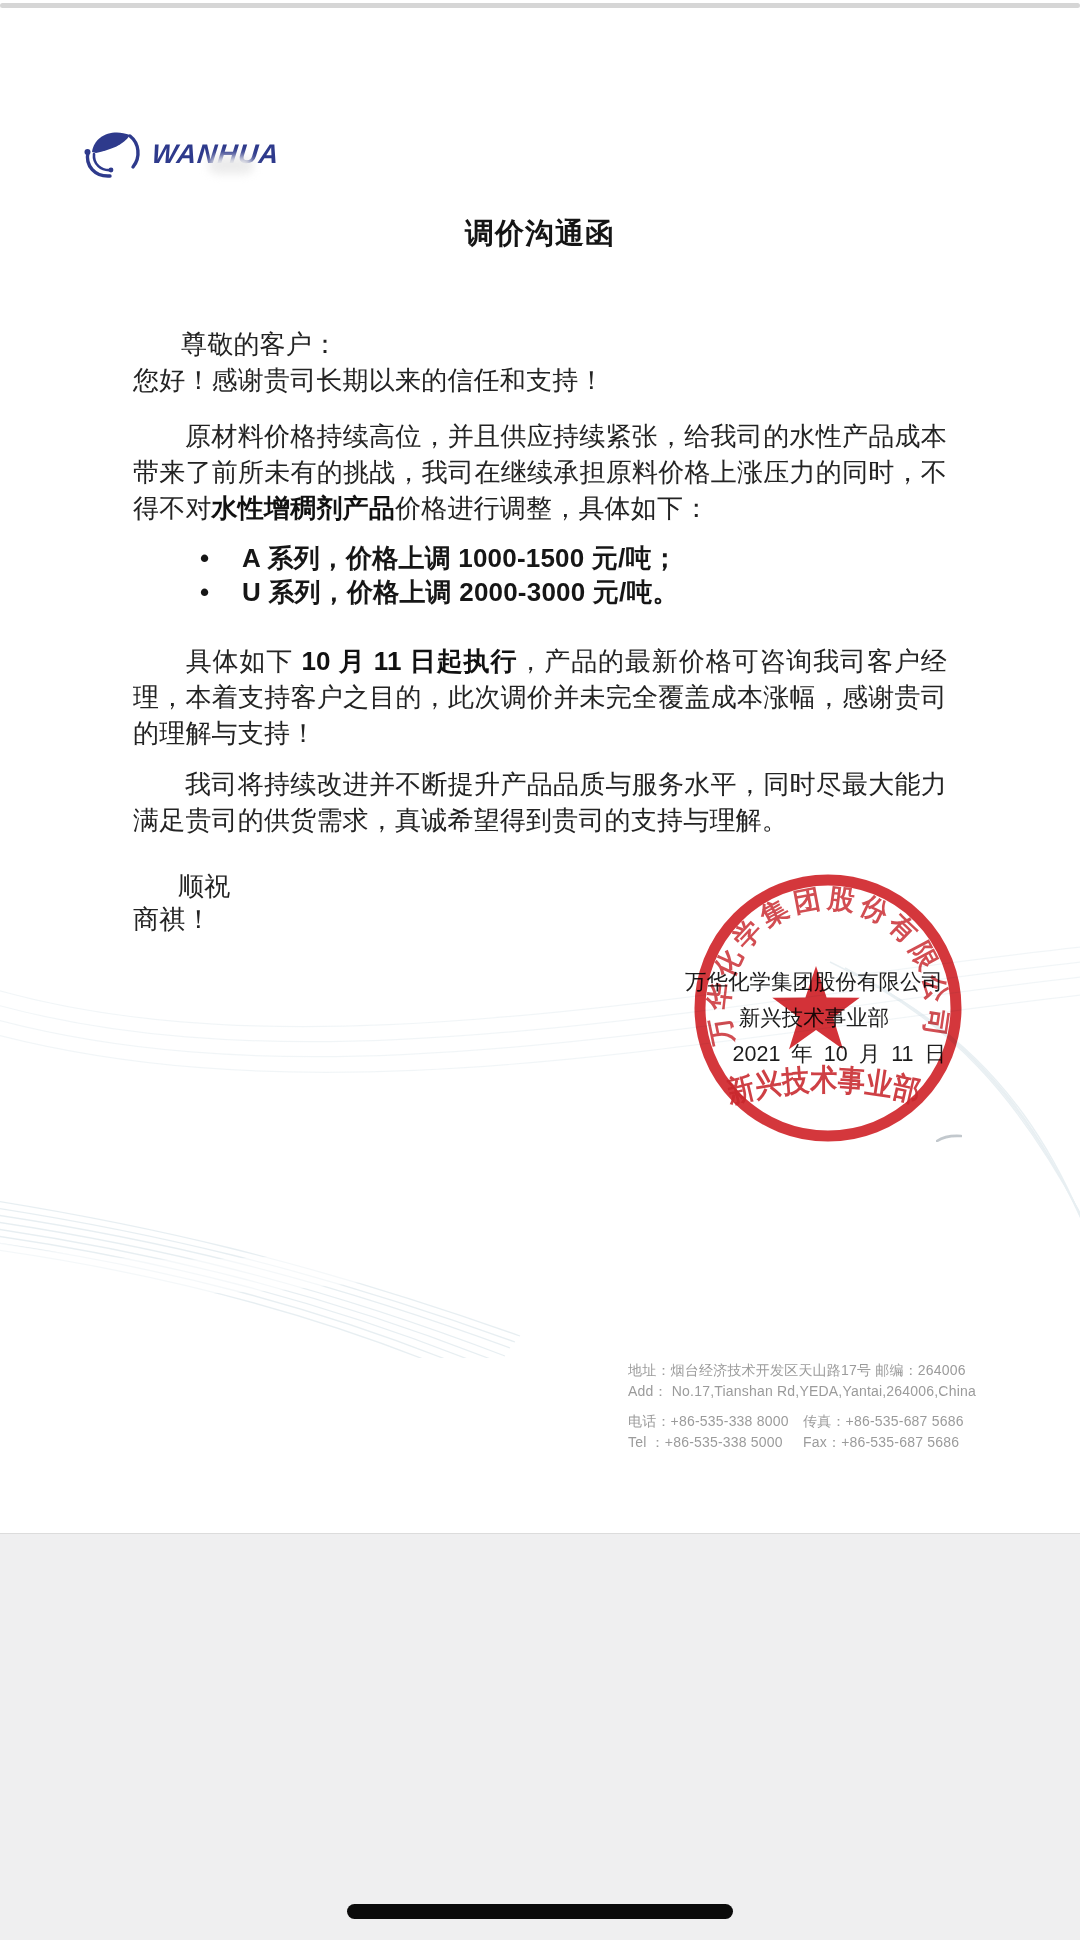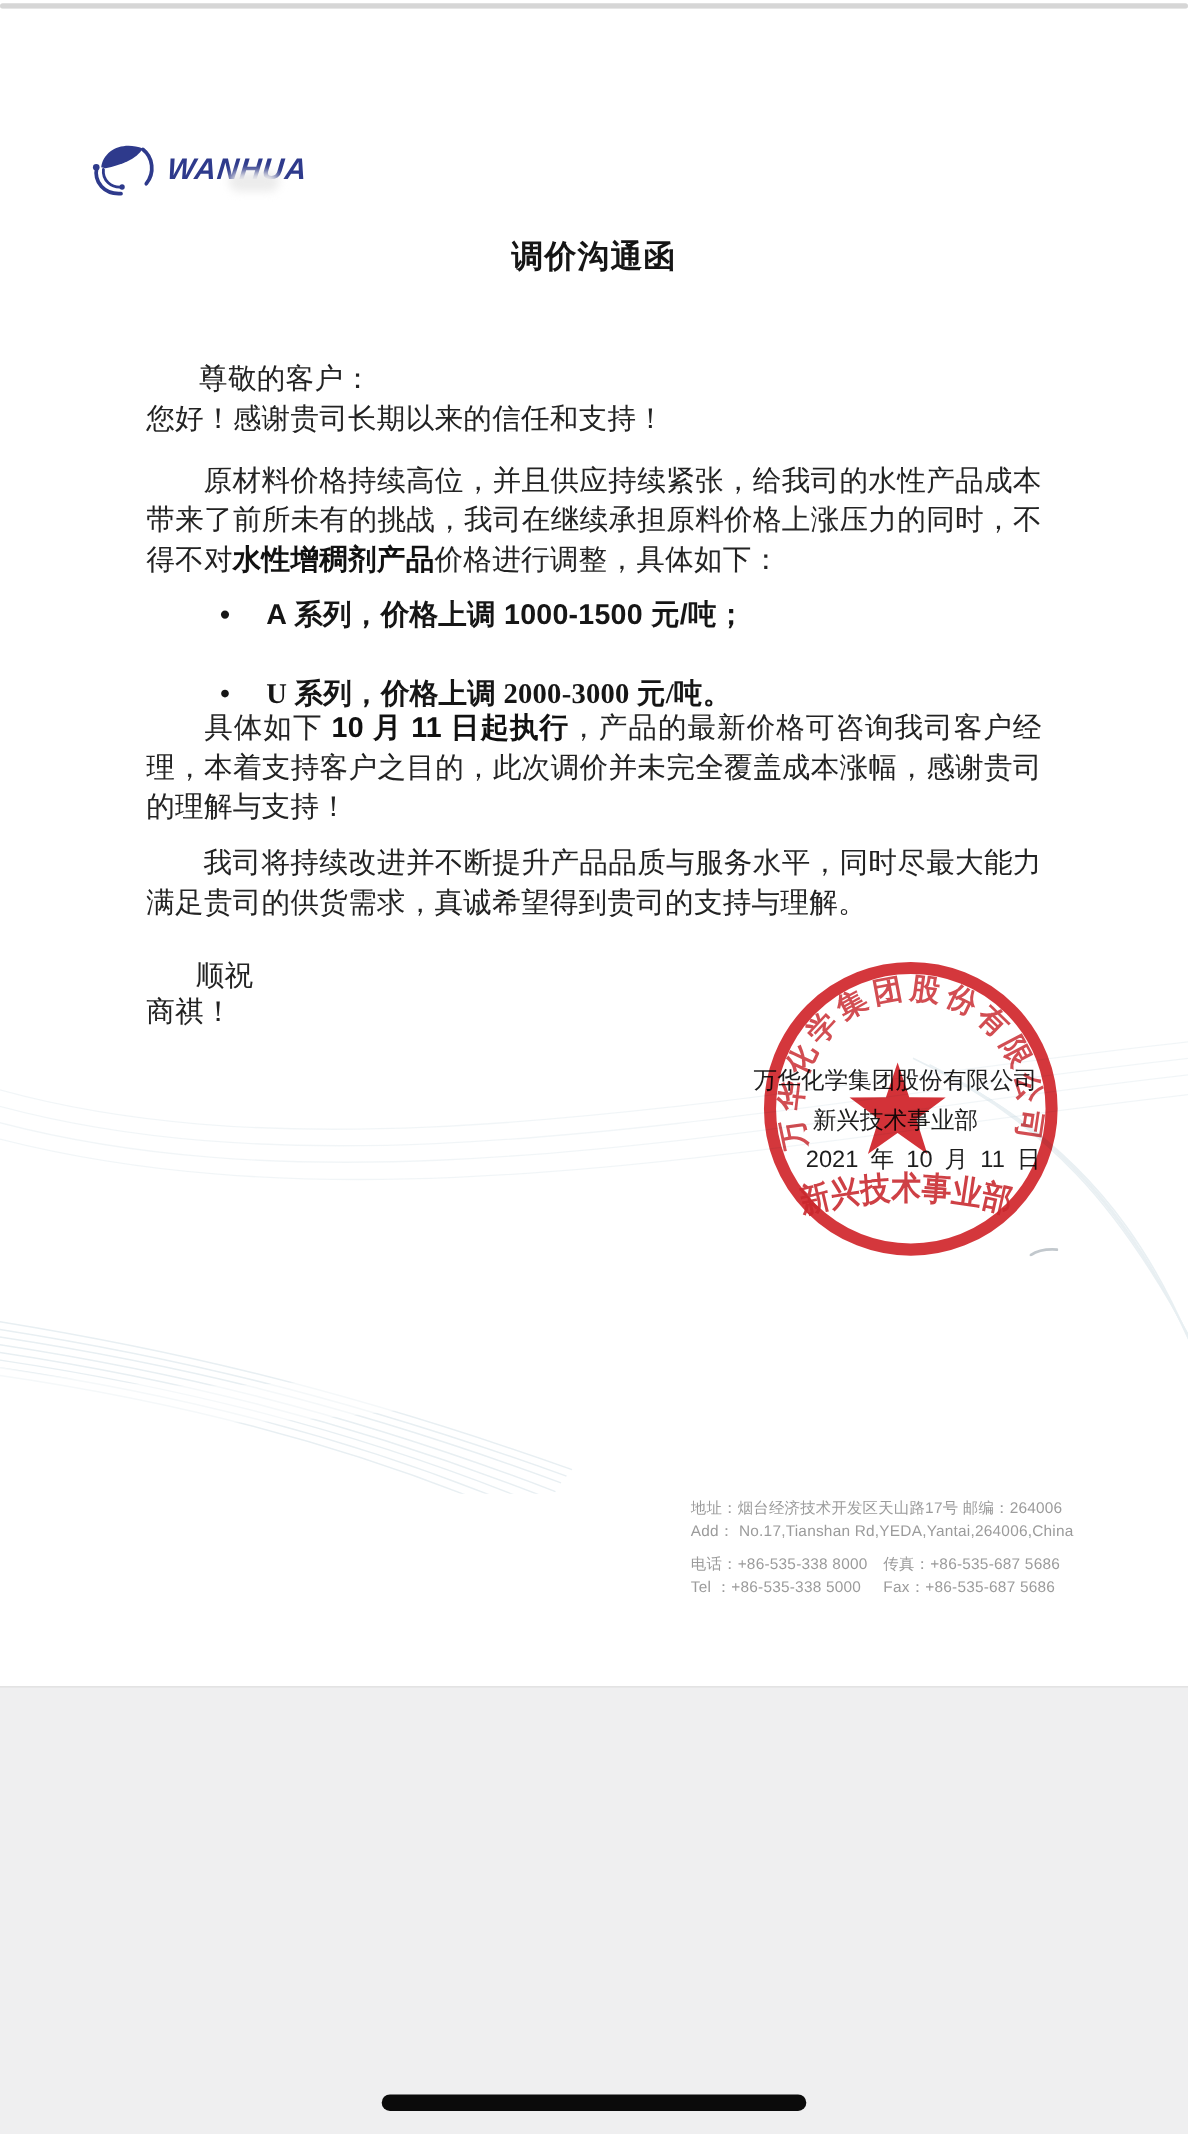--- a/index.html
+++ b/index.html
@@ -27,21 +27,21 @@
 
   
   .bodytext{color:#232323;font-size:26px;line-height:36px;letter-spacing:0.2px;}
   .abs{position:absolute;}
   .p-sal{left:133px;top:318px;width:814px;margin-left:48px;}
   .p-greet{left:133px;top:354px;width:814px;}
   .p-1{left:133px;top:410px;width:814px;text-align:justify;text-justify:inter-character;}
   .indent{display:inline-block;width:52px;}
   .p-1 .b, .p-2 .b{font-weight:700;color:#111;}
   .bullet-row{left:200px;top:532px;width:720px;font-weight:700;color:#161616;}
-  .bullet-row2{top:605px;font-family:Liberation Serif, serif;}
+  .bullet-row2{top:566px;}
   .bullet-dot{display:inline-block;width:42px;font-weight:700;}
   .p-2{left:133px;top:635px;width:814px;text-align:justify;text-justify:inter-character;}
   .p-3{left:133px;top:758px;width:814px;text-align:justify;text-justify:inter-character;}
   .p-wish{left:178px;top:860px;width:400px;}
   .p-regard{left:133px;top:893px;width:400px;}
 
   
   .signature{position:absolute;right:134px;top:956px;width:264px;text-align:center;
     color:#1d1d1d;font-size:21.5px;line-height:36px;}
   .signature .sig-date{text-align:right;word-spacing:5px;}

